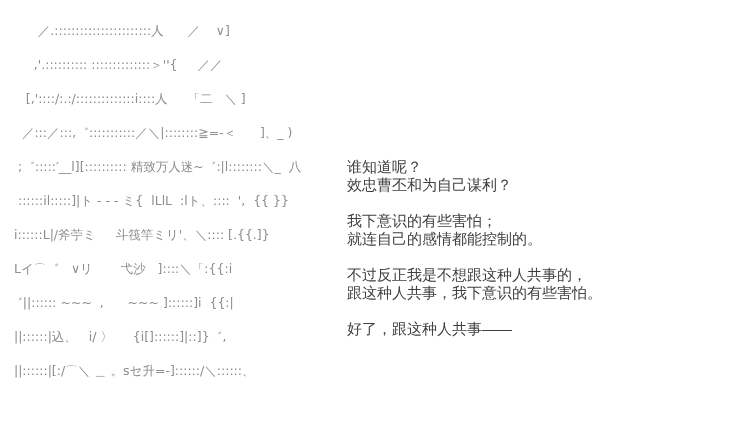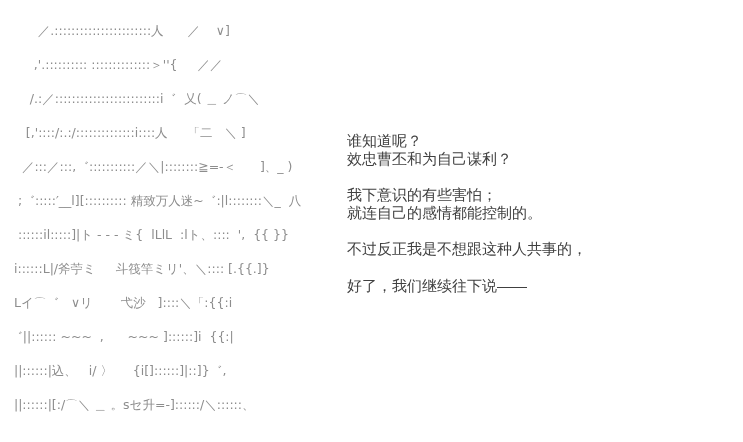--- a/index.html
+++ b/index.html
@@ -29,41 +29,40 @@
     color: #8d8d8d;
   }
   #aa .aa-line {
     height: 17px;
     white-space: pre;
   }
   
   #dialogue {
     position: absolute;
     left: 347px;
-    top: 132px;
+    top: 158px;
     width: 390px;
     color: #404040;
     font-size: 15px;
     line-height: 17.5px;
   }
   .dlg-block {
     margin: 0 0 19px 0;
   }
   .dlg-line {
     white-space: pre;
   }
 </style>
 </head>
 <body>
 
 <div id="stage">
 
   <pre id="aa"><div class="aa-line">        ／.:::::::::::::::::::::::人      ／    ∨]</div>
 <div class="aa-line">       ,'.:::::::::: ::::::::::::::＞''{     ／／</div>
-<div class="aa-line">      /.:／:::::::::::::::::::::::::i゛  乂( ＿ ノ⌒＼</div>
 <div class="aa-line">     [,'::::/:.:/::::::::::::::i::::人     「二   ＼ ]</div>
 <div class="aa-line">    ／:::／:::,゛:::::::::::／＼|::::::::≧=-＜      ]、_ )</div>
 <div class="aa-line">   ;゛:::::′__l][:::::::::: 精致万人迷~゛:|l::::::::＼_  八</div>
 <div class="aa-line">   ::::::il:::::]|ト - - - ミ{  lLlL  :lト、::::  ',  {{ }}</div>
 <div class="aa-line">  i::::::L|/斧苧ミ     斗筏竿ミリ'、＼:::: [.{{.]}</div>
 <div class="aa-line">  Lイ⌒゛   ∨リ       弋沙   ]::::＼「:{{:i</div>
 <div class="aa-line"> ゛||:::::: ~~~  ,      ~~~ ]::::::]i  {{:|</div>
 <div class="aa-line">  ||::::::|込、   i/ 〉     {i[]::::::]|::]}゛,</div>
 <div class="aa-line">  ||::::::|[:/⌒＼ ＿ 。sセ升=-]::::::/＼::::::、</div>
 
@@ -81,19 +80,20 @@
     <div class="dlg-block">
       <div class="dlg-line">谁知道呢？</div>
       <div class="dlg-line">效忠曹丕和为自己谋利？</div>
     </div>
     <div class="dlg-block">
       <div class="dlg-line">我下意识的有些害怕；</div>
       <div class="dlg-line">就连自己的感情都能控制的。</div>
     </div>
     <div class="dlg-block">
       <div class="dlg-line">不过反正我是不想跟这种人共事的，</div>
+      <div class="dlg-line">跟这种人共事，我下意识的有些害怕。</div>
     </div>
     <div class="dlg-block">
-      <div class="dlg-line">好了，我们继续往下说——</div>
+      <div class="dlg-line">好了，跟这种人共事——</div>
     </div>
   </div>
 
 </div>
 
 </body></html>

